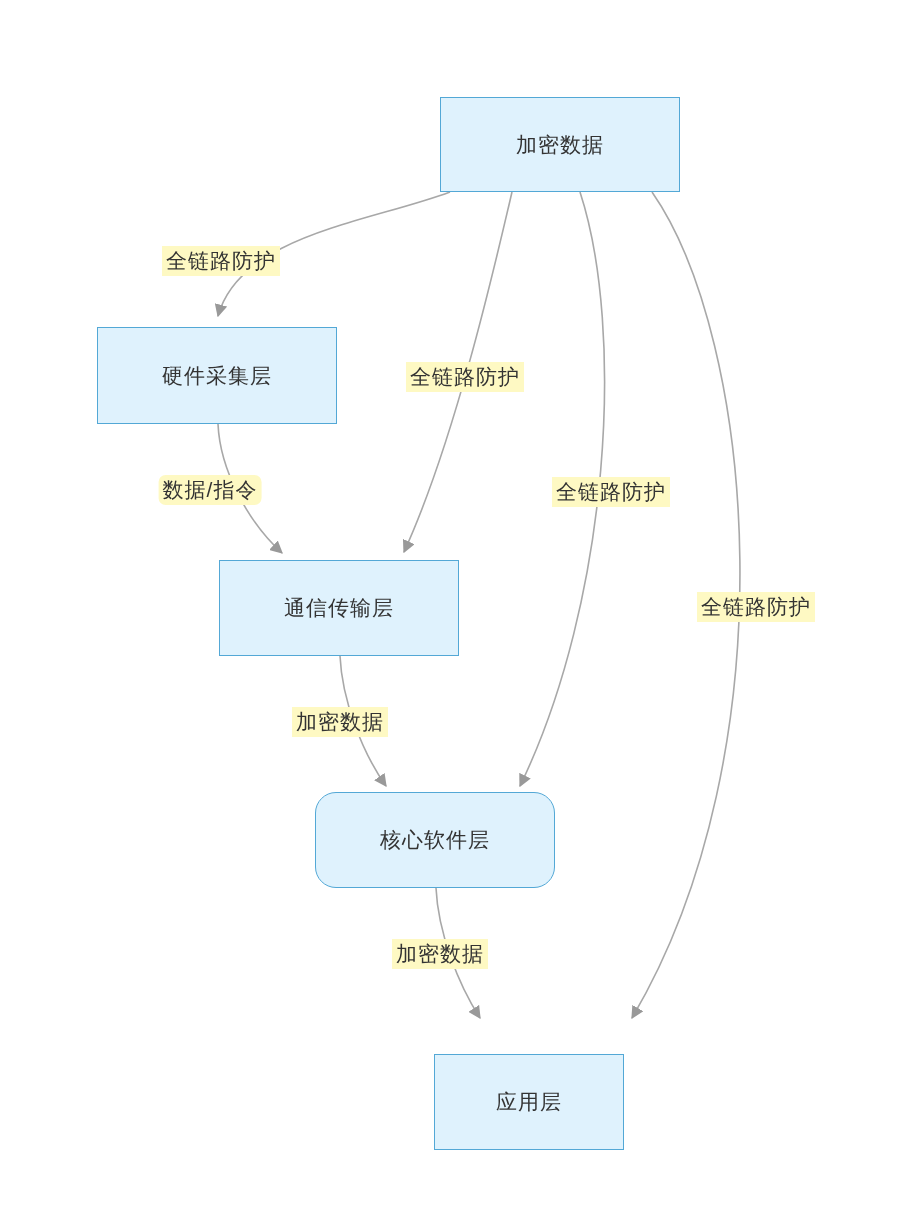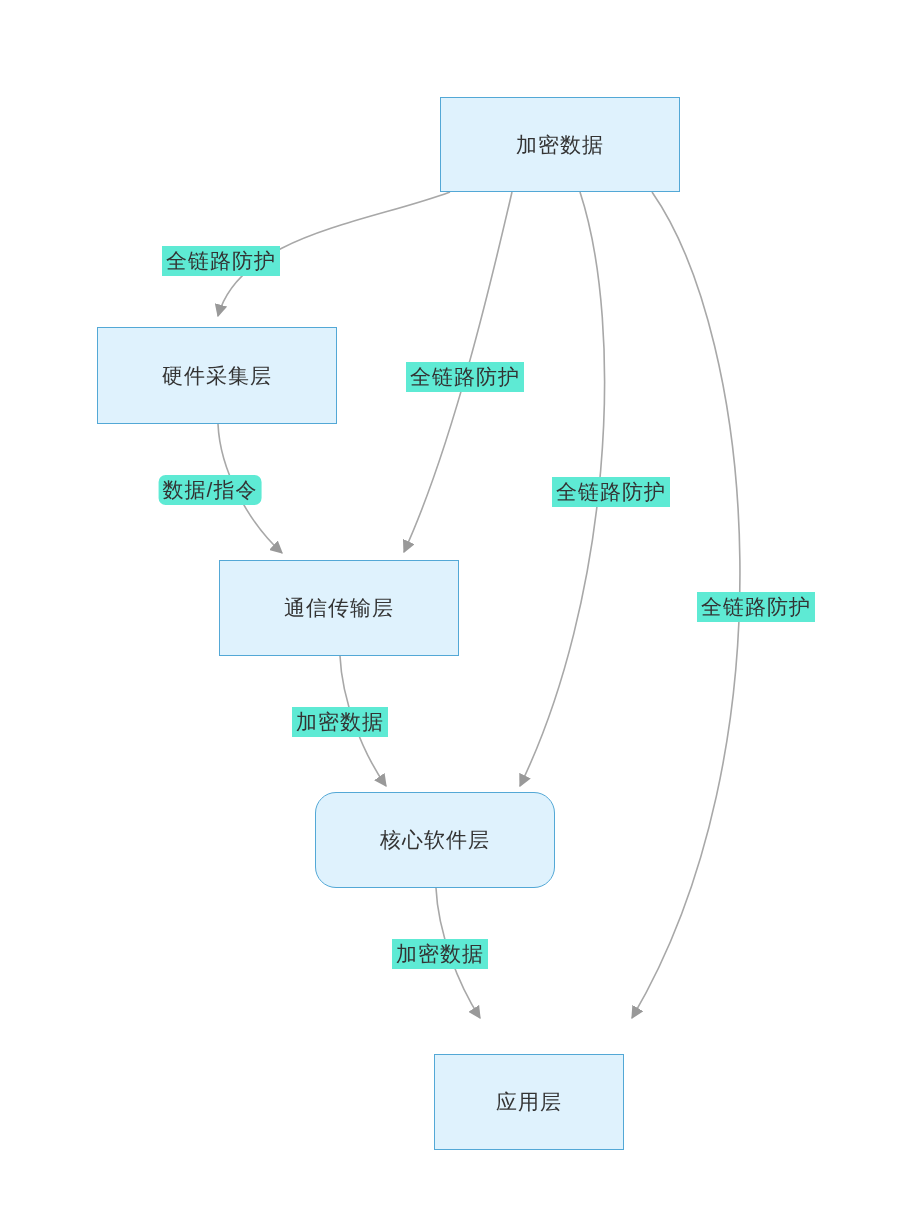--- a/index.html
+++ b/index.html
@@ -36,21 +36,21 @@
     align-items: center;
     justify-content: center;
     color: #333333;
     font-size: 21px;
     letter-spacing: 1px;
     white-space: nowrap;
   }
   .edge-label {
     position: absolute;
     transform: translate(-50%, -50%);
-    background: #5eead4;
+    background: #fef9c3;
     color: #333333;
     font-size: 21px;
     letter-spacing: 1px;
     padding: 1px 4px;
     white-space: nowrap;
   }
   
   #node-security { left: 440px; top: 97px;  width: 240px; height: 95px; }
   #node-hardware { left: 97px;  top: 327px; width: 240px; height: 97px; }
   #node-comm     { left: 219px; top: 560px; width: 240px; height: 96px; }

